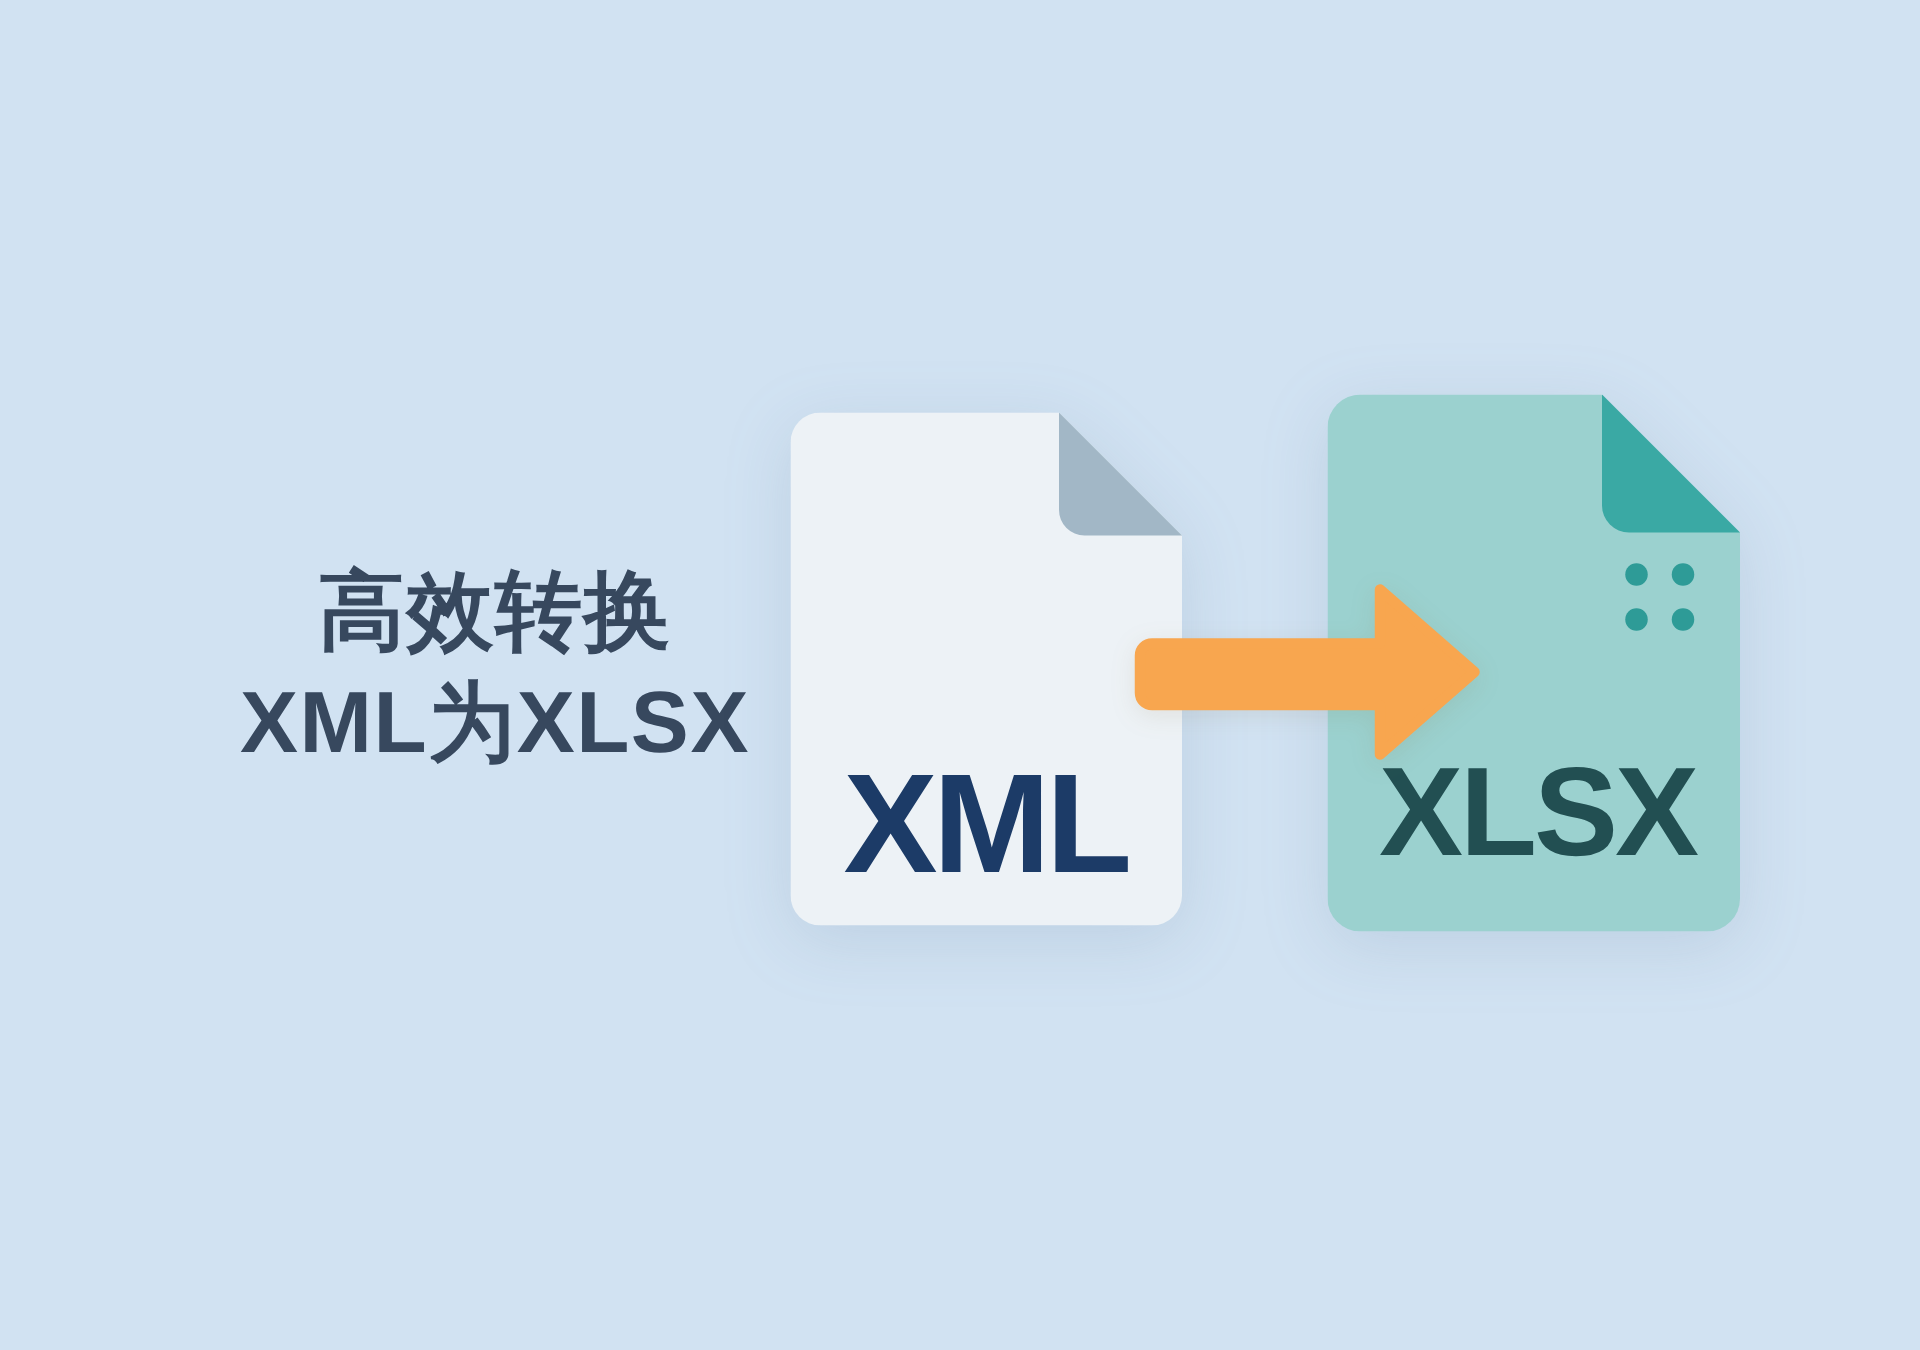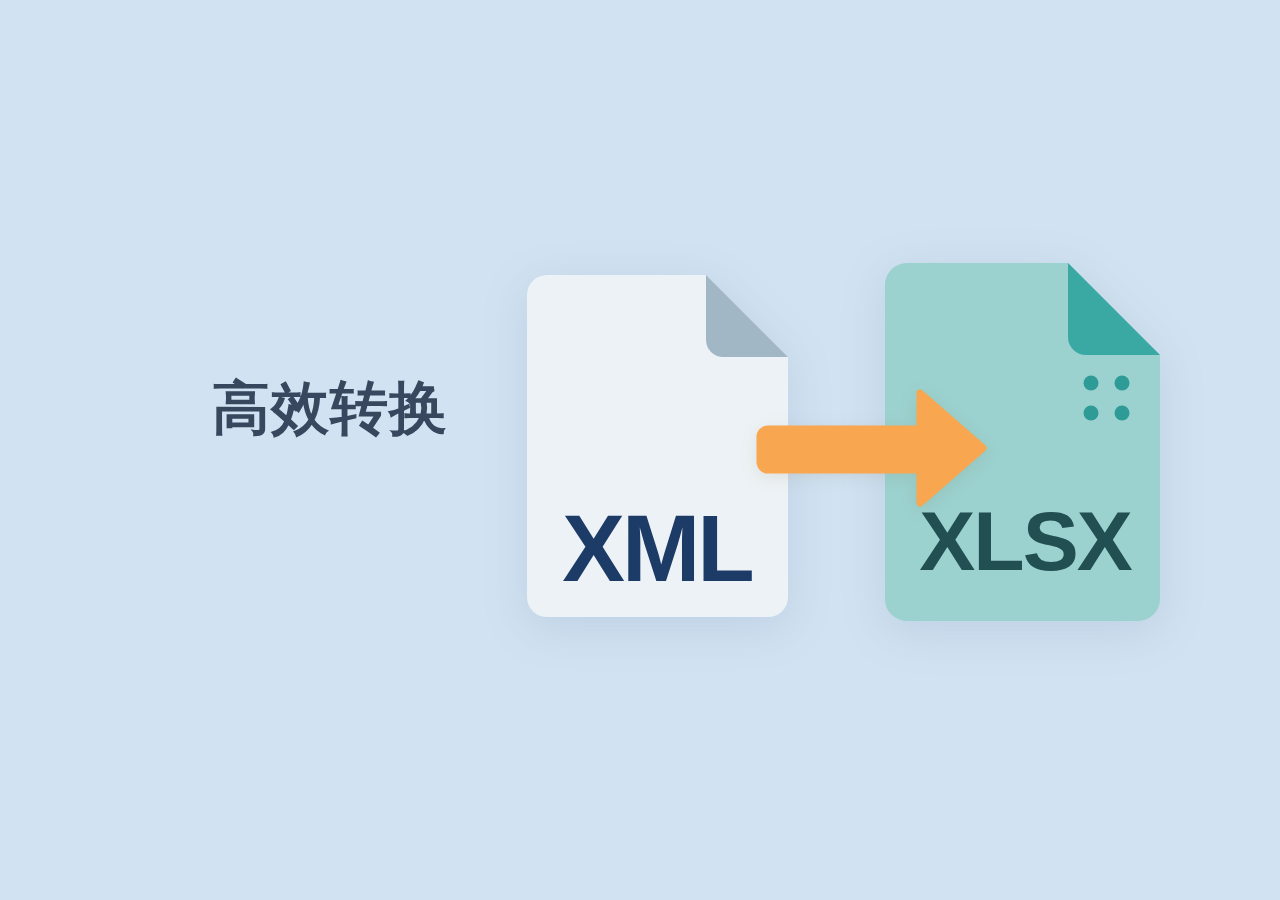--- a/index.html
+++ b/index.html
@@ -48,20 +48,21 @@
   .xml-label  { font-size: 94px; letter-spacing: -3px; }
   .xlsx-label { font-size: 84px; letter-spacing: -2px; }
 </style>
 </head>
 <body>
 
 <div class="canvas" style="background: rgb(209, 226, 242);">
 
   <div class="headline" style="color: rgb(55, 72, 94);">
     <div>高效转换</div>
+    <div>XML为XLSX</div>
   </div>
 
   <svg class="doc-svg xml-doc" viewBox="0 0 261 342">
     <path d="M 20 0 H 179 L 261 82 V 322 A 20 20 0 0 1 241 342 H 20 A 20 20 0 0 1 0 322 V 20 A 20 20 0 0 1 20 0 Z" fill="#EDF2F6"></path>
     <path d="M 179 0 L 261 82 H 196 A 17 17 0 0 1 179 65 Z" fill="#A2B7C6"></path>
     <text class="doc-label xml-label" x="130" y="306" text-anchor="middle" fill="#1C3B67">XML</text>
   </svg>
 
   <svg class="doc-svg xlsx-doc" viewBox="0 0 275 358">
     <path d="M 22 0 H 183 L 275 92 V 336 A 22 22 0 0 1 253 358 H 22 A 22 22 0 0 1 0 336 V 22 A 22 22 0 0 1 22 0 Z" fill="#9BD1CF"></path>

